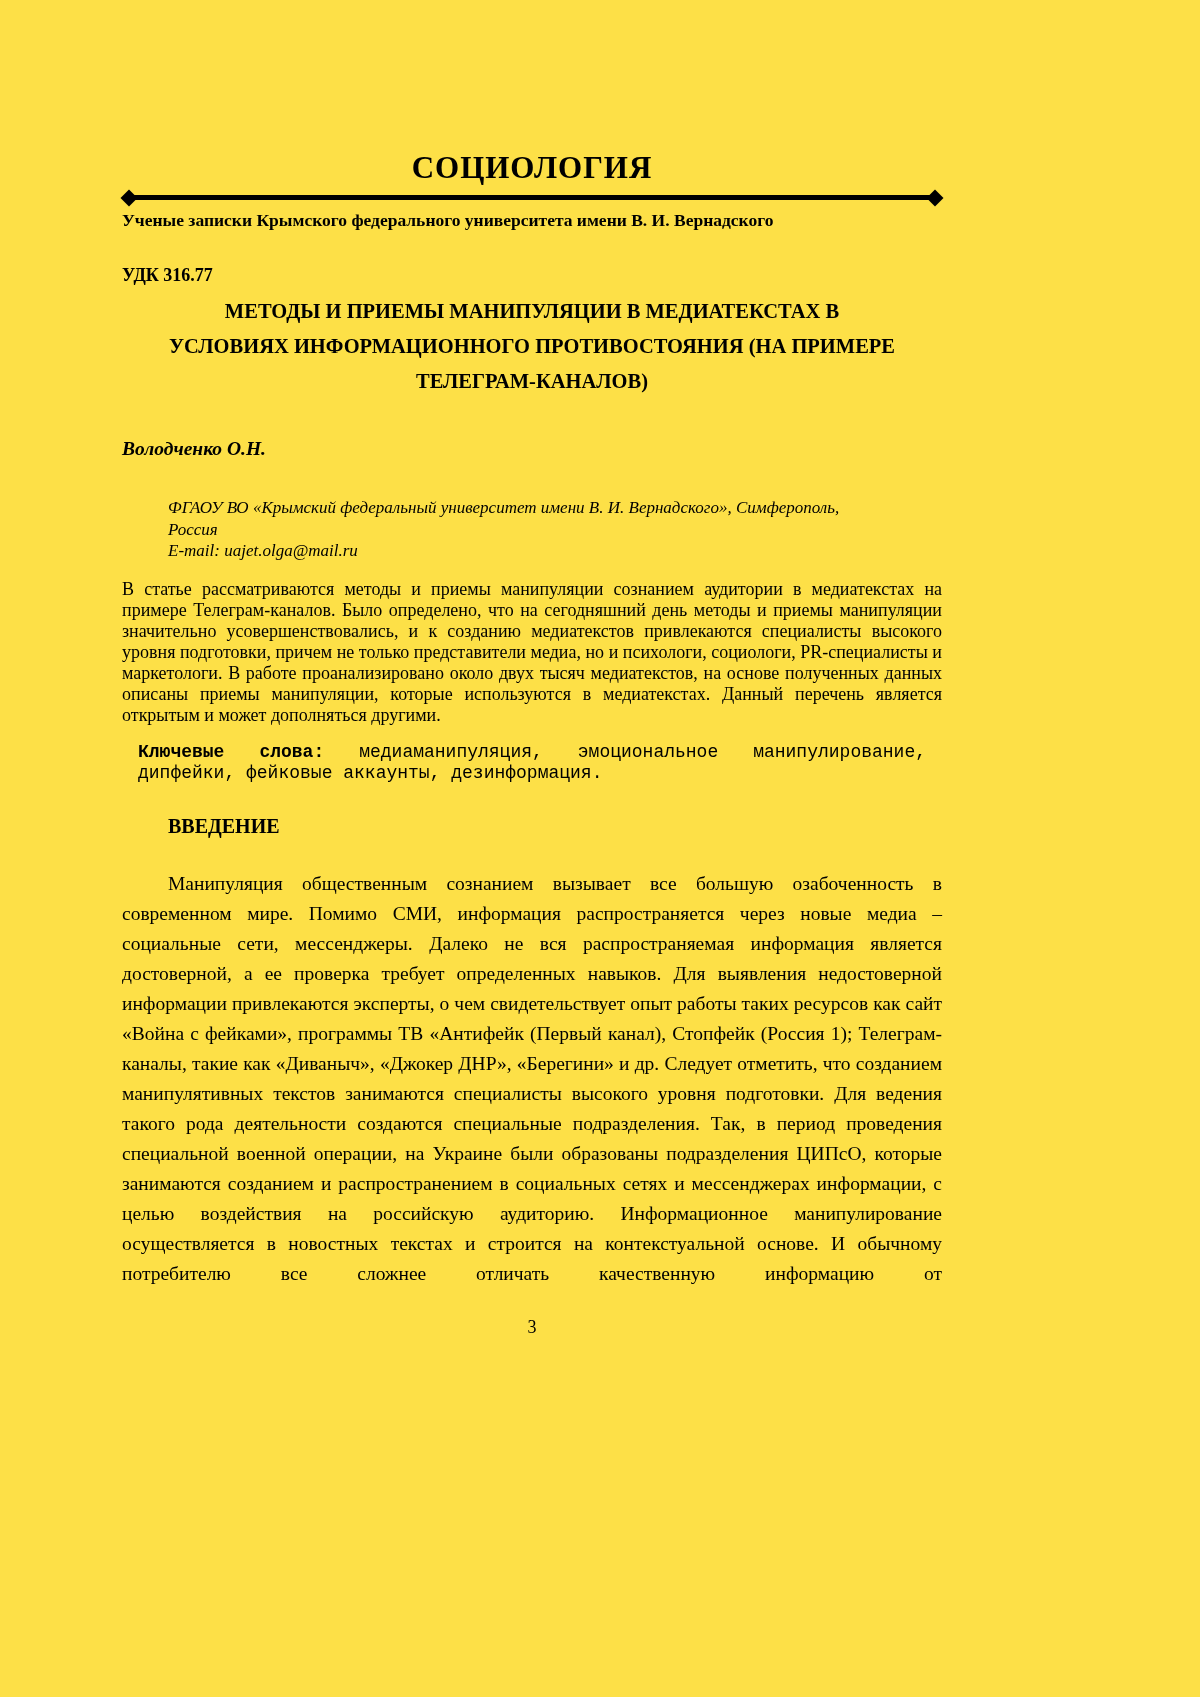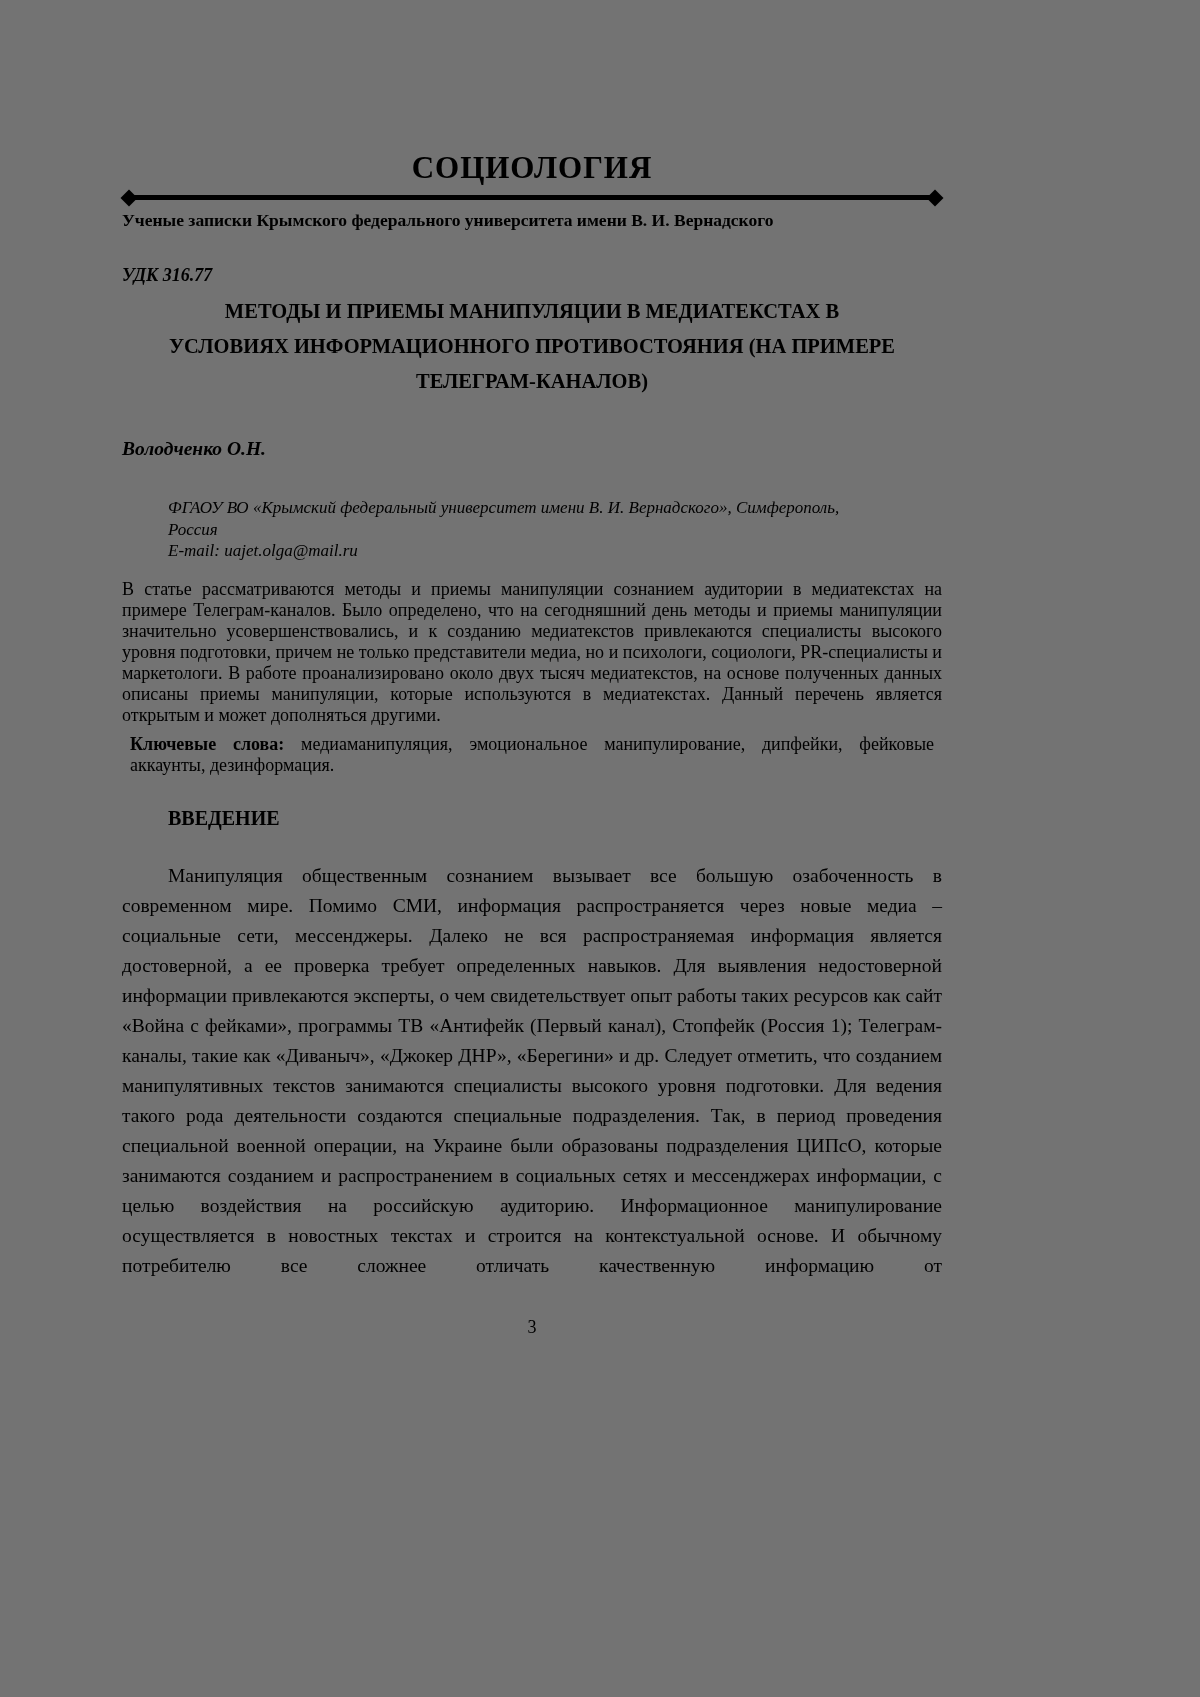--- a/index.html
+++ b/index.html
@@ -4,21 +4,21 @@
 <style>
   html, body {
     margin: 0;
     padding: 0;
     background: #ffffff;
   }
   .page {
     position: relative;
     width: 1200px;
     height: 1697px;
-    background: #737373;
+    background: #fde047;
     color: #000000;
     font-family: "Liberation Serif", "DejaVu Serif", serif;
     overflow: hidden;
   }
   .content {
     position: absolute;
     left: 122px;
     top: 0;
     width: 820px;
   }
@@ -56,21 +56,20 @@
   .journal-info {
     margin-top: 3px;
     font-size: 17.5px;
     line-height: 23px;
     font-weight: bold;
   }
   .udk {
     margin-top: 33px;
     font-size: 18px;
     font-weight: bold;
-    font-style: italic;
     line-height: 20px;
   }
   .article-title {
     margin-top: 9px;
     text-align: center;
     font-size: 20.5px;
     font-weight: bold;
     line-height: 35px;
     white-space: pre-line;
   }
@@ -99,21 +98,22 @@
   .abstract-block {
     margin-top: 17px;
     font-size: 18px;
     line-height: 21px;
     text-align: justify;
   }
   .abstract {
     margin: 0;
   }
   .keywords {
-    margin: 8px;
+    margin: 16px;
+    font-family: Liberation Mono, monospace;
   }
   .keywords .label {
     font-weight: bold;
   }
   .intro-heading {
     margin-top: 31px;
     padding-left: 46px;
     font-size: 20px;
     font-weight: bold;
     line-height: 23px;

